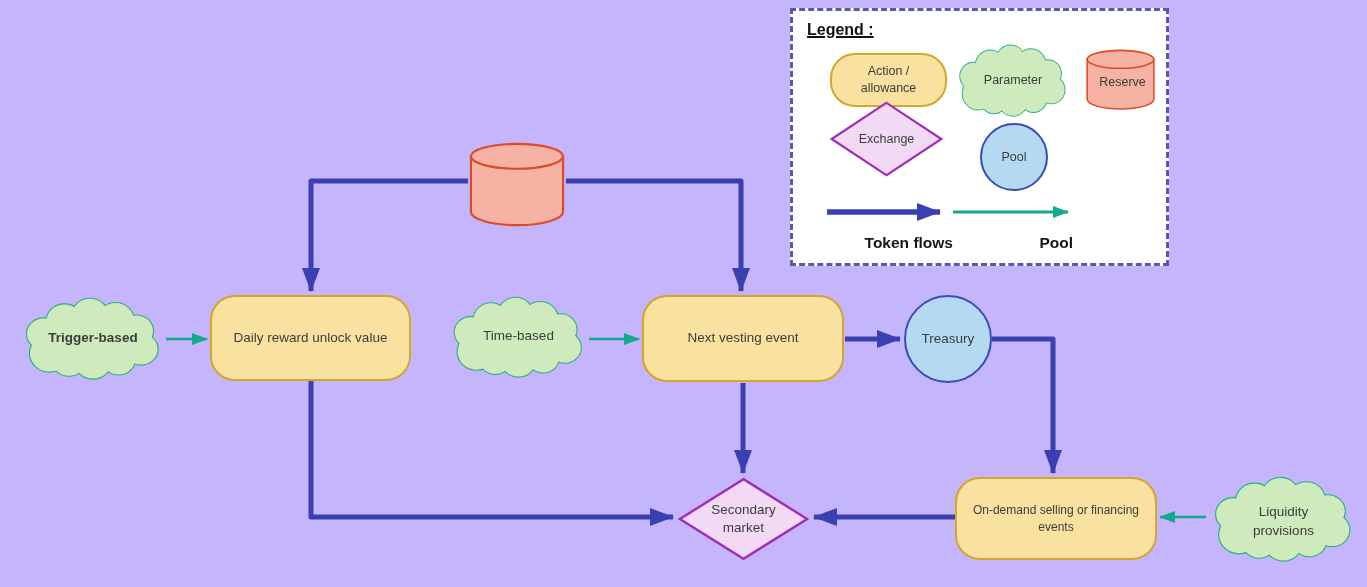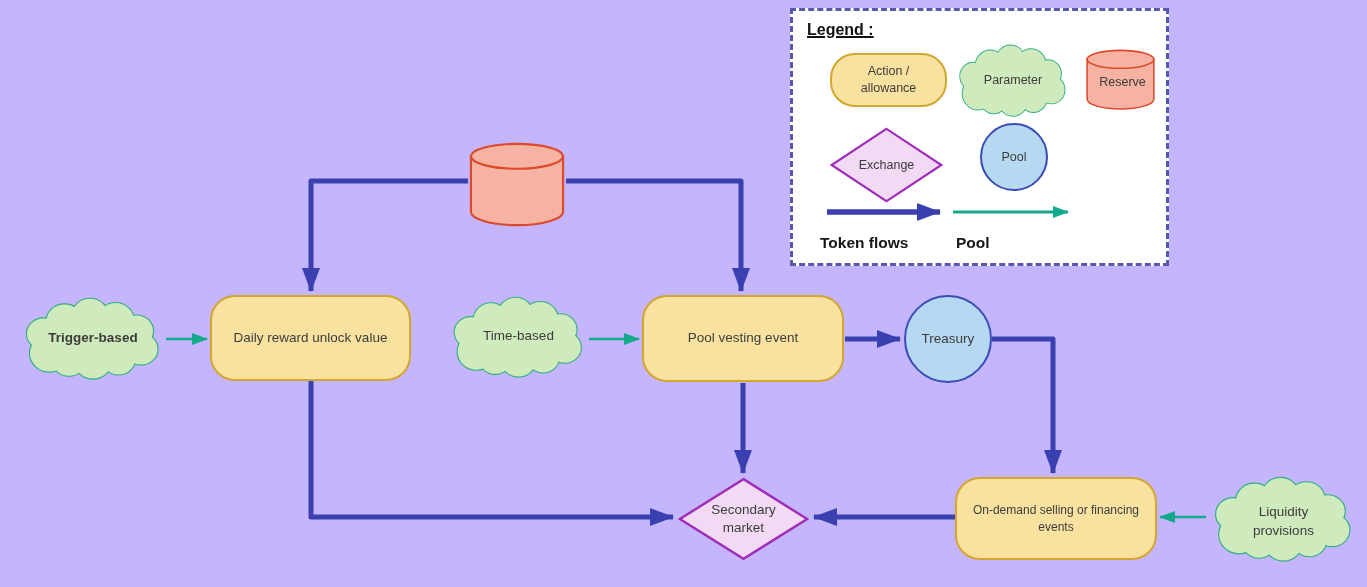--- a/index.html
+++ b/index.html
@@ -34,21 +34,21 @@
     position:absolute;left:790px;top:8px;width:379px;height:258px;z-index:1;
     border:3px dashed #5759ab;box-sizing:border-box;background:#ffffff;
   }
   .legend-title{
     position:absolute;left:14px;top:10px;
     font-size:16px;font-weight:700;color:#111111;
     text-decoration:underline;text-decoration-thickness:2px;
   }
   .legend .node{font-size:12.5px;}
   .legend-arrow-label{
-    position:absolute;z-index:3;text-align:left;
+    position:absolute;z-index:3;text-align:right;
     font-size:15.5px;font-weight:700;color:#161616;
   }
 </style>
 </head>
 <body>
 
 <div class="canvas">
 
   <svg class="defs" aria-hidden="true">
     <defs>
@@ -103,21 +103,21 @@
       <div class="lbl">Parameter</div>
     </div>
 
     <div class="node cyl" style="left:292px;top:38px;width:71px;height:62px;">
       <svg viewBox="0 0 100 90" preserveAspectRatio="none">
           <use href="#cylinder-shape"></use>
         </svg>
       <div class="lbl">Reserve</div>
     </div>
 
-    <div class="node diamond" style="left:37px;top:116px;width:113px;height:76px;">
+    <div class="node diamond" style="left:37px;top:90px;width:113px;height:76px;">
       <svg viewBox="0 0 200 120" preserveAspectRatio="none">
           <use href="#diamond-shape"></use>
         </svg>
       <div class="lbl">Exchange</div>
     </div>
 
     <div class="node pool" style="left:187px;top:112px;width:64px;height:64px;">
       <div class="lbl">Pool</div>
     </div>
 
@@ -170,21 +170,21 @@
   </div>
 
   <div class="node cloud" style="left:446px;top:295px;width:145px;height:83px;">
     <svg viewBox="0 0 200 120" preserveAspectRatio="none">
         <use href="#cloud-shape"></use>
       </svg>
     <div class="lbl" style="padding:0 10px;">Time-based</div>
   </div>
 
   <div class="node action" style="left:642px;top:295px;width:202px;height:87px;box-sizing:border-box;">
-    <div class="lbl">Pool vesting event</div>
+    <div class="lbl">Next vesting event</div>
   </div>
 
   <div class="node pool" style="left:904px;top:295px;width:88px;height:88px;box-sizing:border-box;">
     <div class="lbl">Treasury</div>
   </div>
 
   <div class="node diamond" style="left:678px;top:477px;width:131px;height:84px;">
     <svg viewBox="0 0 200 120" preserveAspectRatio="none">
         <use href="#diamond-shape"></use>
       </svg>

